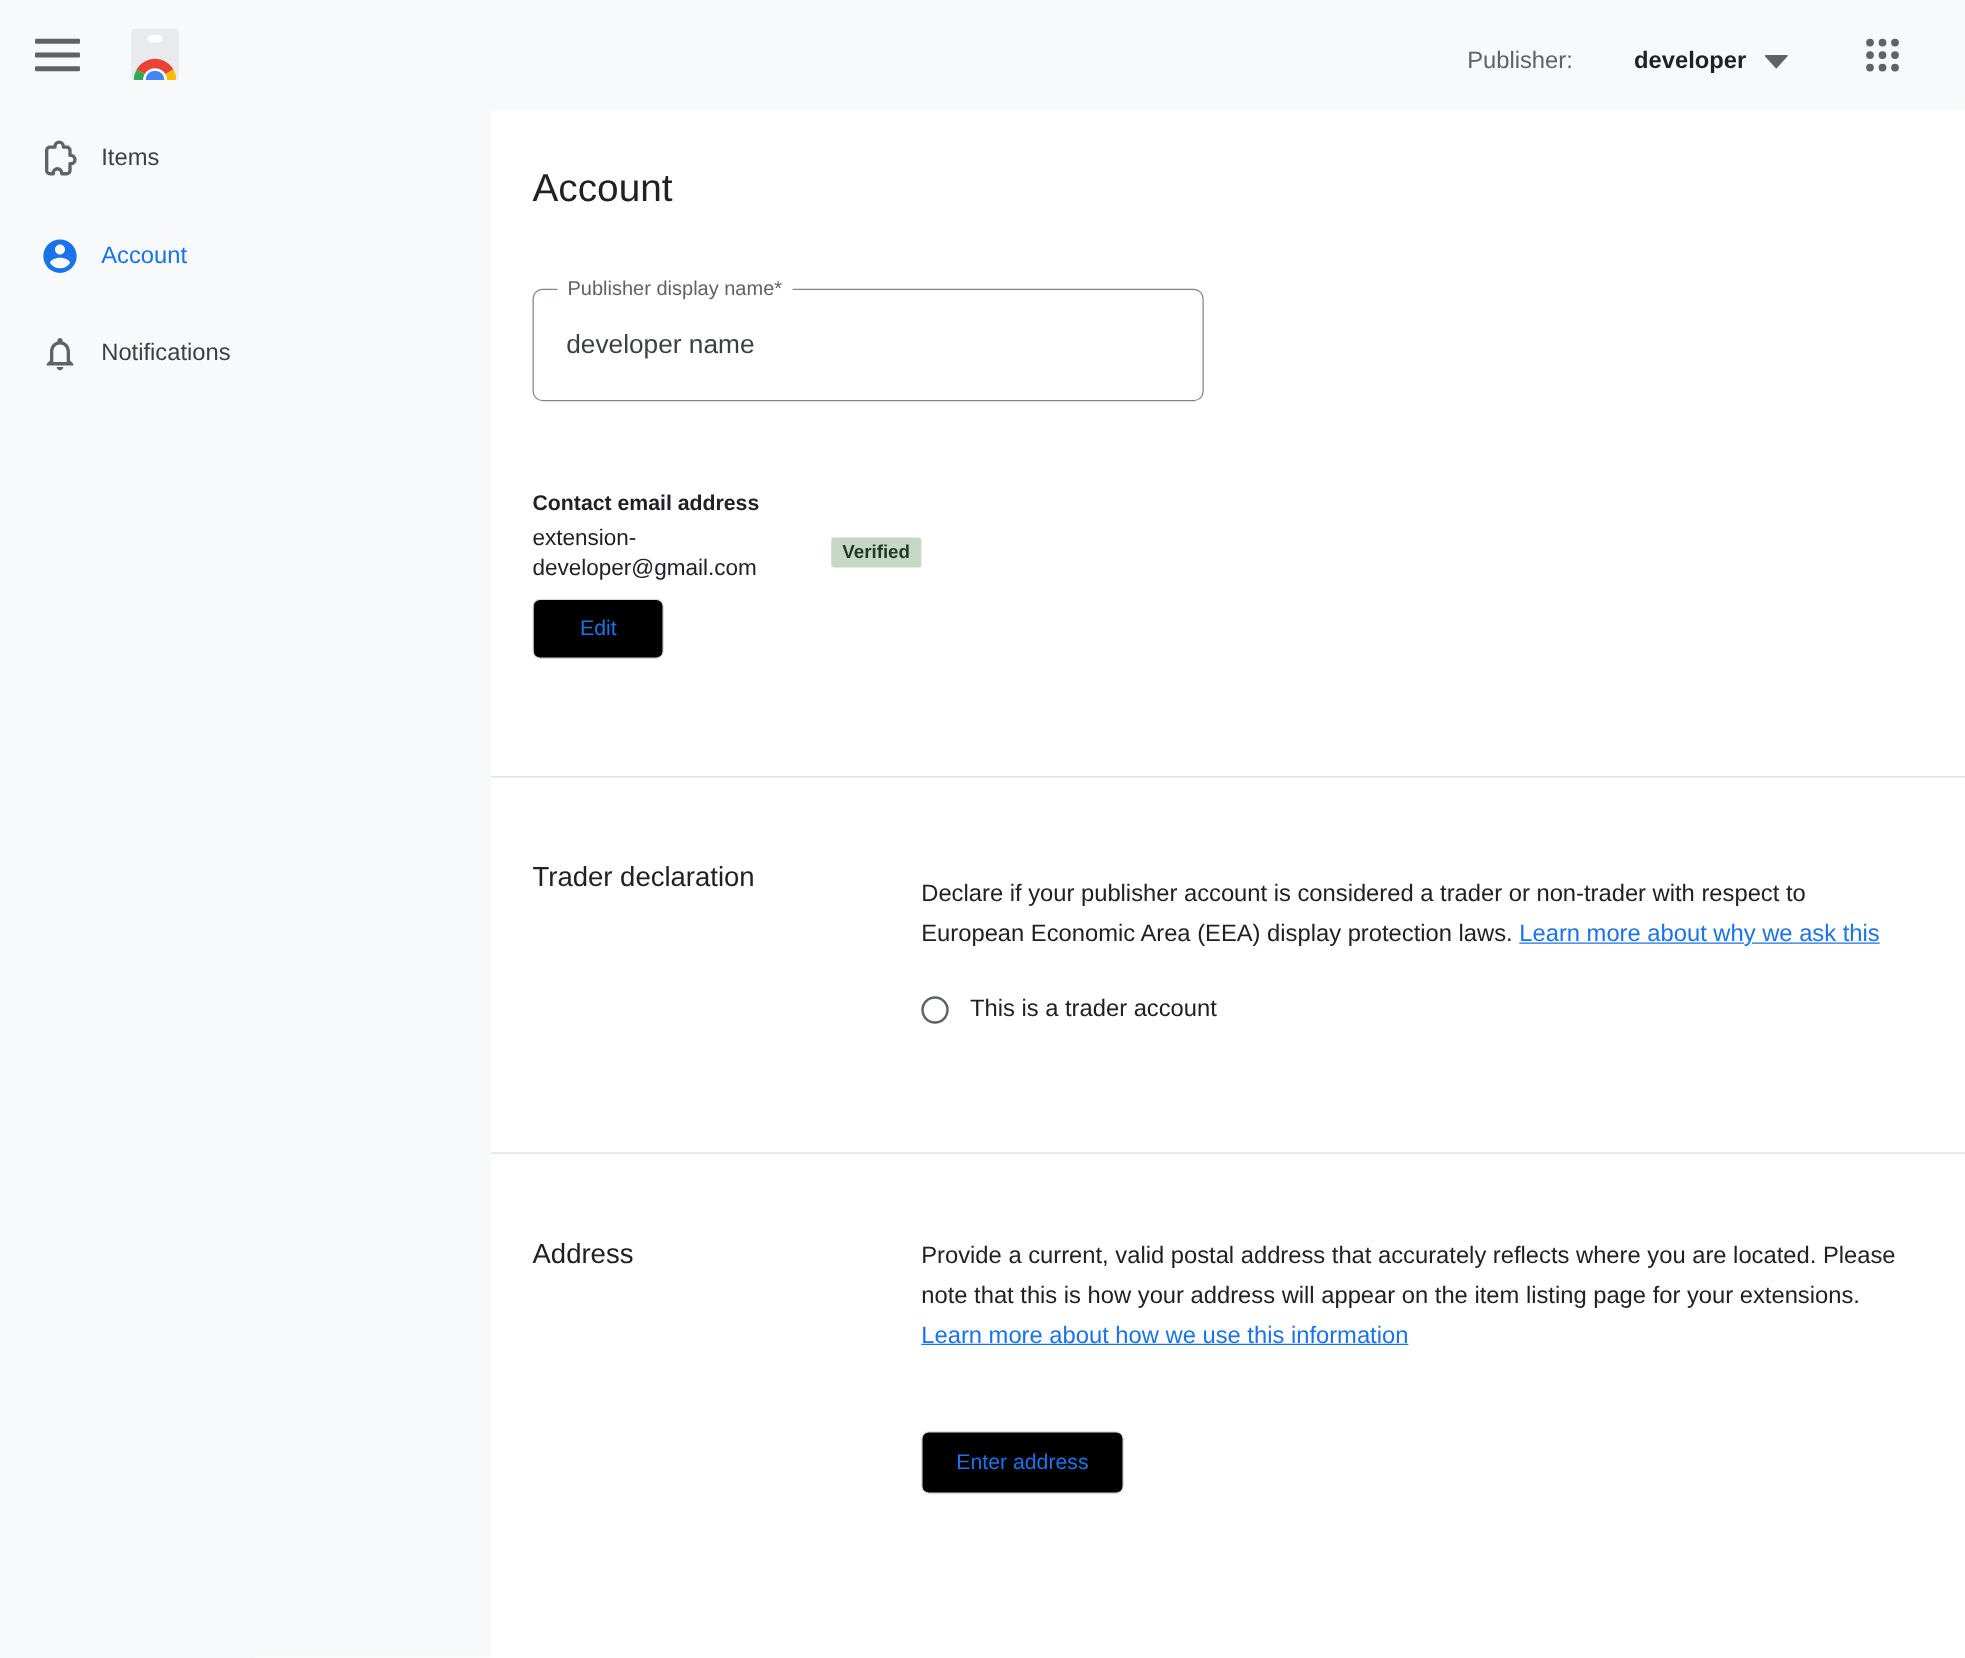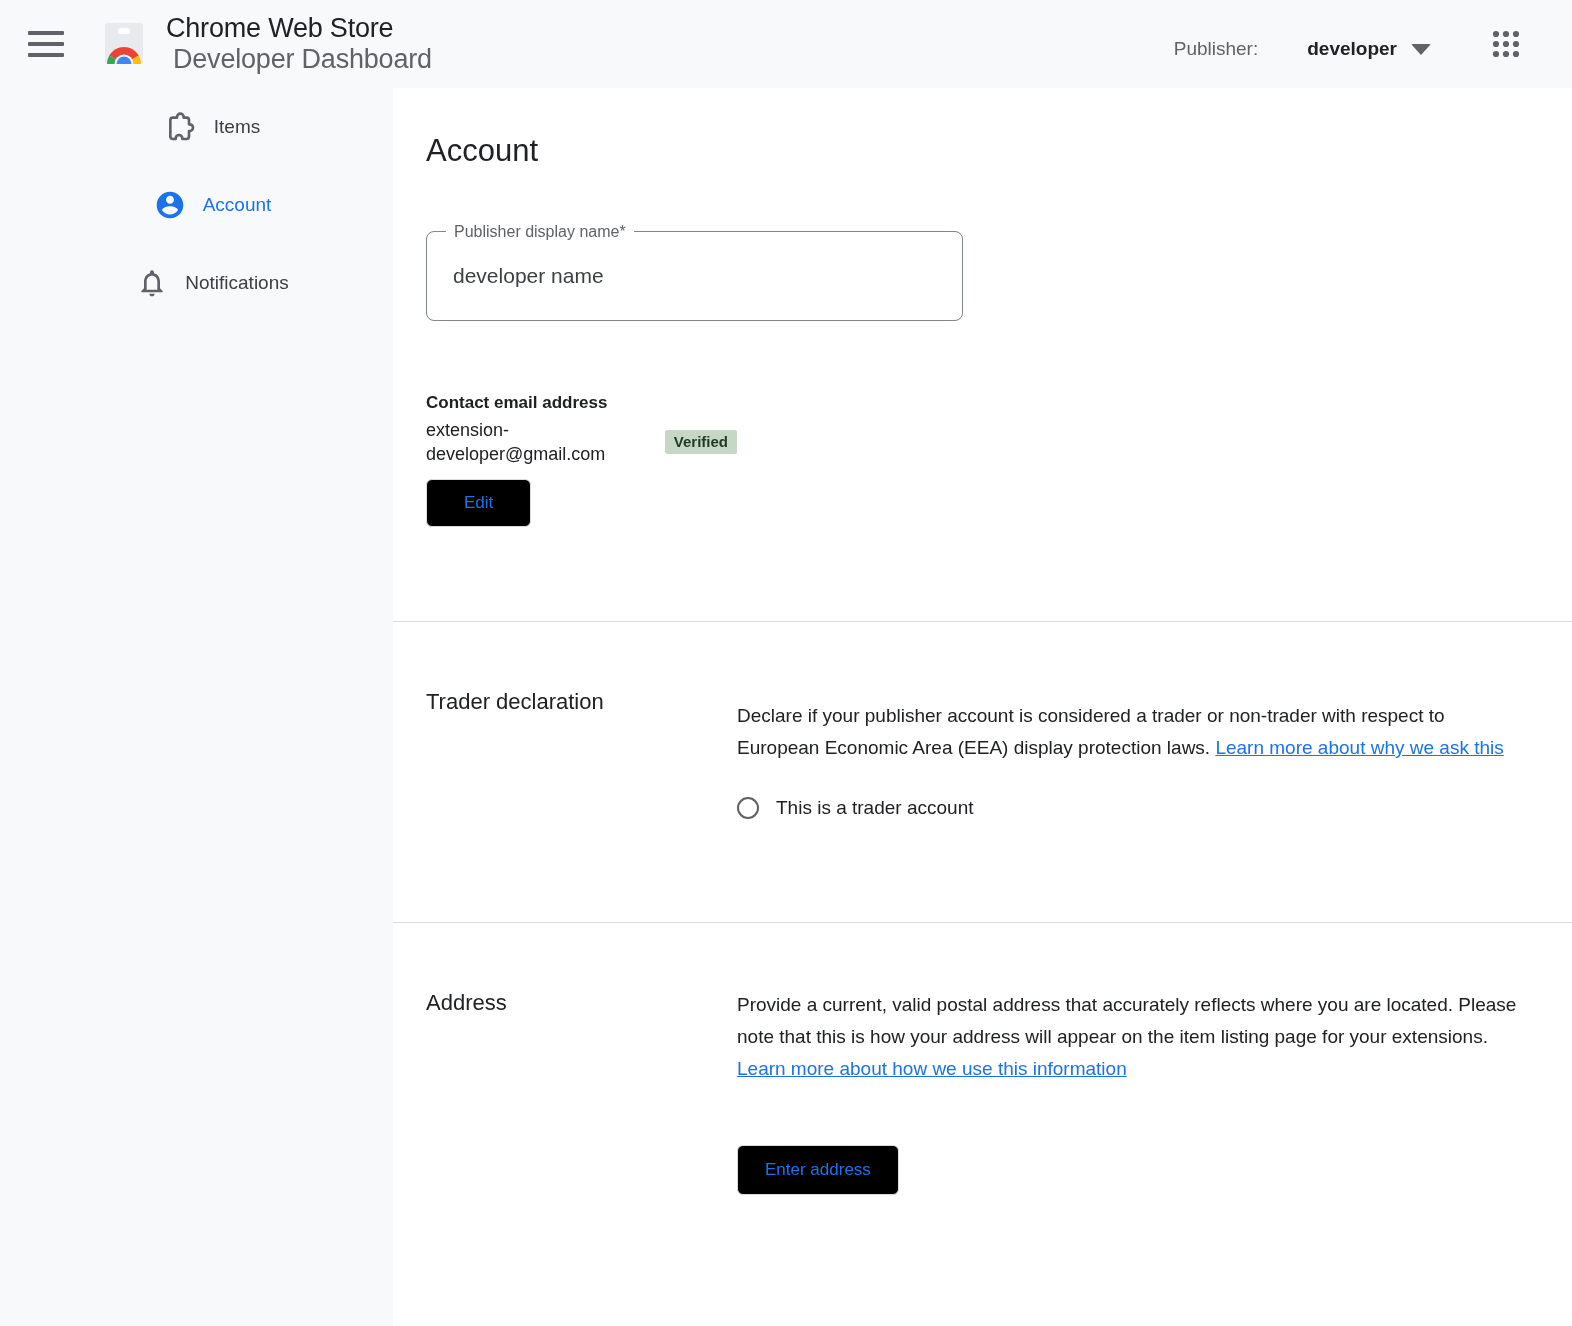--- a/index.html
+++ b/index.html
@@ -28,21 +28,21 @@
   .header-right { margin-left: auto; display: flex; align-items: flex-end; gap: 29px; }
   .publisher-label { color: #5f6368; font-size: 19px; }
   .publisher-select { display: flex; align-items: center; background: none; border: none; cursor: pointer; padding: 0; margin-left: 20px; }
   .publisher-name { font-size: 19px; font-weight: 700; color: #202124; font-family: "Liberation Sans", sans-serif; }
   .caret { width: 0; height: 0; border-left: 10px solid transparent; border-right: 10px solid transparent; border-top: 11px solid #5f6368; margin-left: 14px; border-radius: 2px; }
   .apps-grid { margin-left: 30px; background: none; border: none; cursor: pointer; padding: 0; width: 32px; height: 32px; }
 
   
   .layout { flex: 1; display: flex; min-height: 0; }
   .sidebar { width: 393px; flex: 0 0 393px; background: #f8f9fa; }
-  .nav-item { display: flex; align-items: center; height: 78px; padding-left: 32px; cursor: pointer; justify-content: center; }
+  .nav-item { display: flex; align-items: center; height: 78px; padding-left: 32px; cursor: pointer; }
   .nav-item .nav-icon { width: 32px; height: 32px; flex: 0 0 32px; }
   .nav-item .nav-label { margin-left: 17px; font-size: 19px; color: #3c4043; }
   .nav-item.active .nav-label { color: #1a73e8; font-weight: 400; }
 
   .main { flex: 1; background: #ffffff; padding: 0 22px 0 33px; }
 
   h1.page-title { font-size: 31px; font-weight: 400; color: #202124; margin: 44px 0 0 0; line-height: 38px; }
 
   .section { display: grid; grid-template-columns: 311px 1fr; }
   .section h2 { font-size: 22px; font-weight: 500; color: #202124; margin: 0; line-height: 28px; }
@@ -107,23 +107,20 @@
         <g clip-path="url(#bagClip)">
           <path d="M24 44 L9.3 35.5 A17 17 0 0 1 38.7 35.5 Z" fill="#ea4335"></path>
           <path d="M24 44 L9.3 35.5 A17 17 0 0 0 7 44 Z" fill="#34a853"></path>
           <path d="M24 44 L38.7 35.5 A17 17 0 0 1 41 44 Z" fill="#fbbc04"></path>
           <path d="M14.5 44 A9.5 9.5 0 0 1 33.5 44 Z" fill="#fdfdfe"></path>
           <path d="M16.5 44 A7.5 7.5 0 0 1 31.5 44 Z" fill="#4285f4"></path>
         </g>
       </svg>
     </div>
 
-    <div class="app-title">
-      <span class="brand">Chrome Web Store</span><span class="section">Developer Dashboard</span>
-    </div>
 
     <div class="header-right">
       <span class="publisher-label">Publisher:</span>
       <button class="publisher-select">
         <span class="publisher-name">developer</span>
         <span class="caret"></span>
       </button>
       <button class="apps-grid" aria-label="Google apps">
         <svg width="32" height="32" viewBox="0 0 32 32">
           <g fill="#5f6368">

